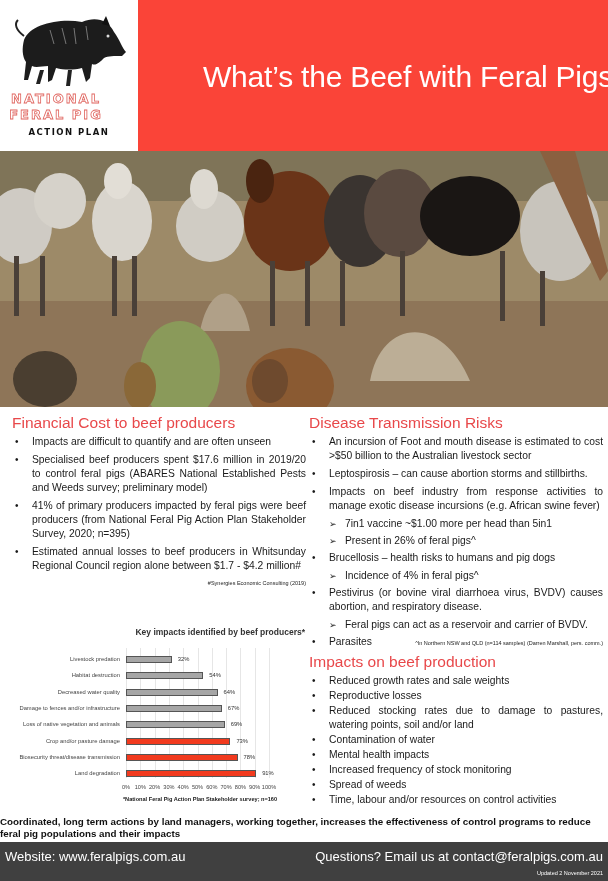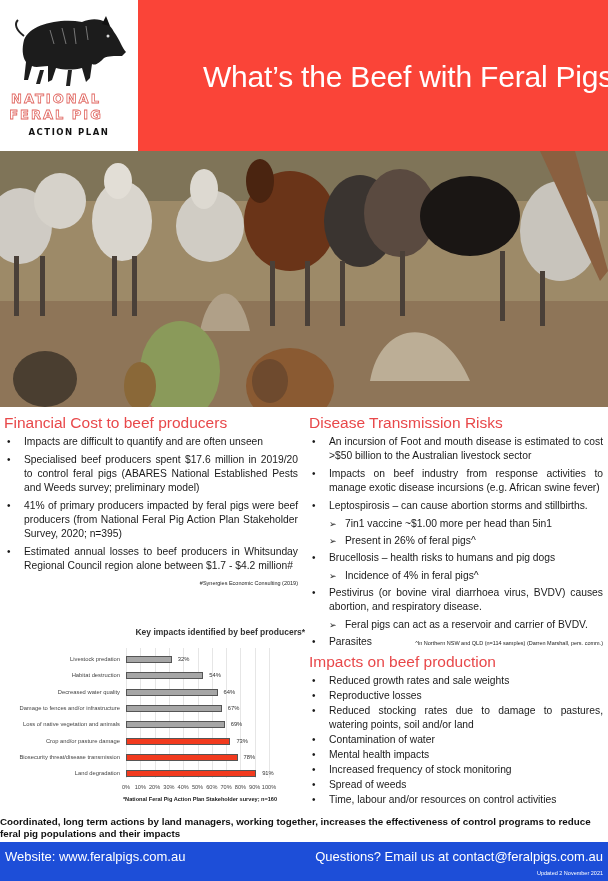--- a/index.html
+++ b/index.html
@@ -25,21 +25,21 @@
   .page-title {
     position: absolute; left: 33px; top: 60px; font-size: 30px; color: #ffffff;
     font-family: "Liberation Sans", sans-serif; white-space: nowrap; letter-spacing: -0.2px; margin-left: 32px;
   }
 
   
   .photo { position: absolute; left: 0; top: 151px; width: 608px; height: 256px; overflow: hidden;
            background: linear-gradient(180deg, #8a7c5e 0%, #a08e6c 30%, #9b7f5e 60%, #a78c6a 100%); }
 
   
-  .col-left { position: absolute; left: 4px; top: 414px; width: 294px; }
+  .col-left { position: absolute; left: 12px; top: 414px; width: 294px; }
   .col-right { position: absolute; left: 309px; top: 414px; width: 294px; }
   .section-title { color: #e8484a; font-size: 15.5px; line-height: 18px; margin-bottom: 3px; white-space: nowrap; }
   ul.bullets { list-style: none; }
   ul.bullets li { position: relative; padding-left: 20px; font-size: 10.3px; line-height: 14px; text-align: justify; margin-bottom: 4px; }
   ul.bullets li::before { content: "•"; position: absolute; left: 3px; top: 0; font-size: 10px; }
   ul.bullets li.sub { padding-left: 36px; margin-bottom: 3px; }
   ul.bullets li.sub::before { content: "➢"; left: 20px; font-size: 9px; }
   ul.tight li { margin-bottom: 1px; }
   .footnote-small { font-size: 5.5px; text-align: right; color: #222; }
 
@@ -48,21 +48,21 @@
   .chart-title { position: absolute; left: 0; width: 305px; top: 7px; text-align: right; font-size: 8.5px; font-weight: bold; color: #333; }
   .chart-row { position: absolute; left: 0; height: 10px; width: 305px; }
   .chart-label { position: absolute; right: 185px; top: 0; font-size: 5.8px; color: #444; white-space: nowrap; line-height: 10px; }
   .chart-bar { position: absolute; left: 126px; top: 2px; height: 7px; border: 1px solid #555; }
   .chart-val { position: absolute; top: 0; font-size: 5.8px; color: #333; line-height: 10px; }
   .gridline { position: absolute; top: 28px; width: 1px; height: 130px; background: #e6e6e6; }
   .tick { position: absolute; top: 164px; font-size: 5.6px; color: #444; transform: translateX(-50%); }
   .chart-source { position: absolute; left: 0; width: 400px; top: 176px; text-align: center; font-size: 5.6px; font-weight: bold; }
 
   .closing { position: absolute; left: 0; top: 816px; width: 608px; text-align: left; font-size: 9.8px; font-weight: bold; line-height: 12px; color: #111; }
-  .footer { position: absolute; left: 0; top: 842px; width: 608px; height: 39px; background: #1d4ed8; color: #fff; }
+  .footer { position: absolute; left: 0; top: 842px; width: 608px; height: 39px; background: #404040; color: #fff; }
   .footer-left { position: absolute; left: 5px; top: 7px; font-size: 13px; }
   .footer-right { position: absolute; right: 5px; top: 7px; font-size: 13px; }
   .footer-updated { position: absolute; right: 5px; top: 28px; font-size: 5.5px; }
 </style>
 </head>
 <body>
 
 <div class="logo-area">
   <svg class="pig-art" viewBox="0 0 118 80">
     <path d="M14 26 C6 20 4 14 8 10" stroke="#222" stroke-width="2" fill="none"></path>
@@ -202,22 +202,22 @@
       <div class="chart-bar" style="width: 130.13px; background: rgb(242, 58, 30);"></div>
       <div class="chart-val" style="left: 262.13px;">91%</div>
     </div>
     <div class="chart-source">*National Feral Pig Action Plan Stakeholder survey; n=160</div>
   </div>
 
 <div class="col-right">
   <div class="section-title">Disease Transmission Risks</div>
   <ul class="bullets" id="disease-list">
       <li>An incursion of Foot and mouth disease is estimated to cost &gt;$50 billion to the Australian livestock sector</li>
+      <li>Leptospirosis – can cause abortion storms and stillbirths.</li>
       <li>Impacts on beef industry from response activities to manage exotic disease incursions (e.g. African swine fever)</li>
-      <li>Leptospirosis – can cause abortion storms and stillbirths.</li>
       <li class="sub">7in1 vaccine ~$1.00 more per head than 5in1</li>
       <li class="sub">Present in 26% of feral pigs^</li>
       <li>Brucellosis – health risks to humans and pig dogs</li>
       <li class="sub">Incidence of 4% in feral pigs^</li>
       <li>Pestivirus (or bovine viral diarrhoea virus, BVDV) causes abortion, and respiratory disease.</li>
       <li class="sub">Feral pigs can act as a reservoir and carrier of BVDV.</li>
       <li>Parasites</li>
     </ul>
   <div class="footnote-small" style="margin-top:-13px; margin-bottom:7px;">^In Northern NSW and QLD (n=114 samples) (Darren Marshall, pers. comm.)</div>
   <div class="section-title">Impacts on beef production</div>

